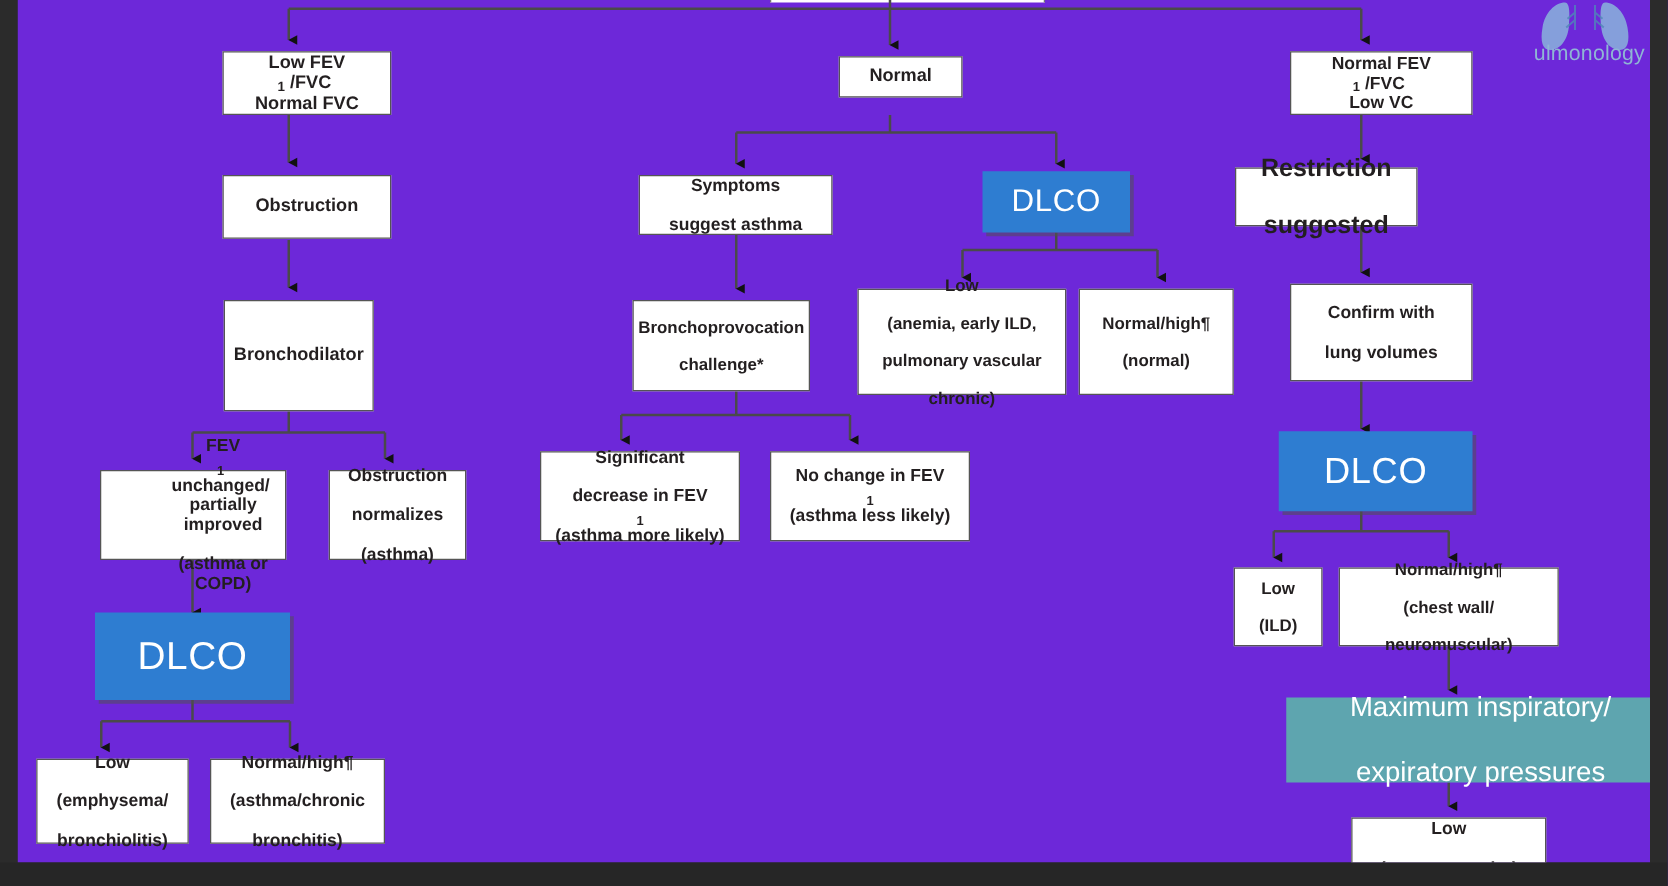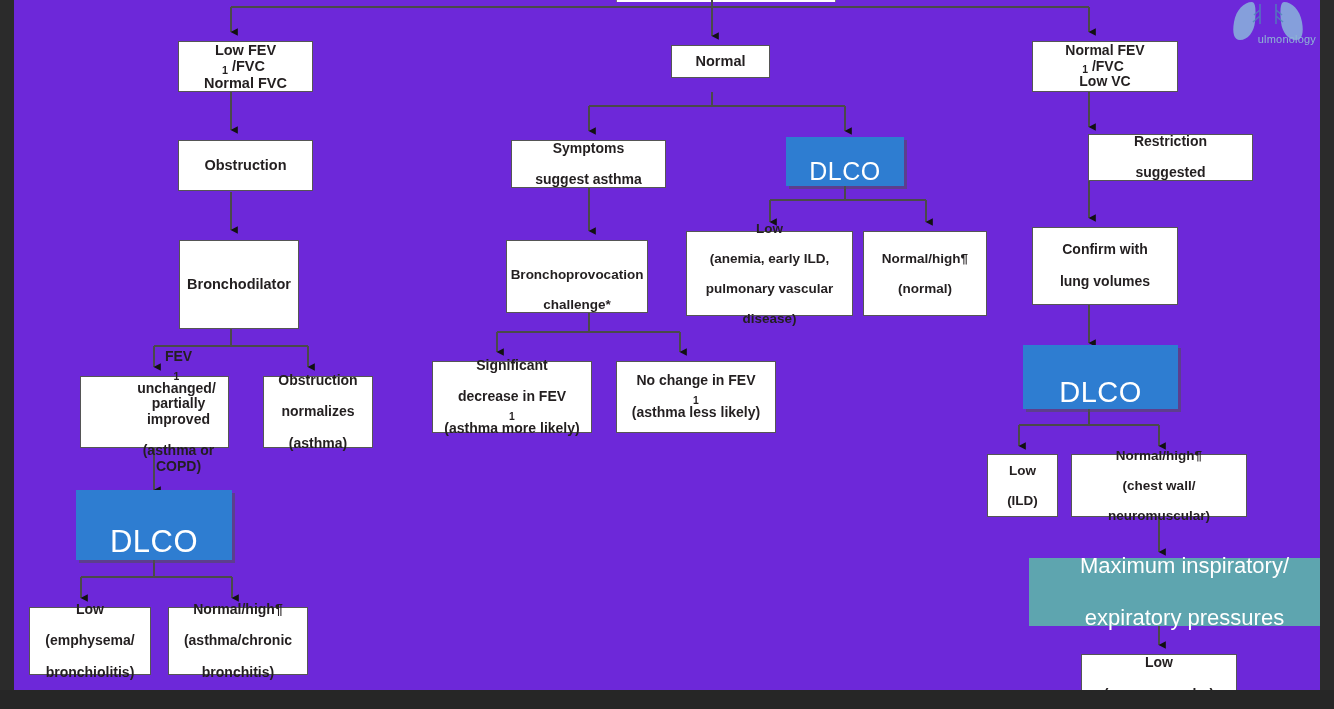--- a/index.html
+++ b/index.html
@@ -2,27 +2,27 @@
 <html><head>
 <meta charset="utf-8">
 <style>
   html,body{margin:0;padding:0;background:#262626;}
   body{font-family:"Liberation Sans",sans-serif;}
   #shot{position:relative;width:1334px;height:709px;background:#262626;overflow:hidden;}
   #canvas{position:absolute;left:14px;top:0;width:1306px;height:690px;background:#6d28d9;overflow:hidden;}
   .node{position:absolute;box-sizing:border-box;display:flex;align-items:center;justify-content:center;text-align:center;}
   .plain{border:1.6px solid #555;background:#fff;color:#231f20;font-weight:700;line-height:1.12;}
   .blue{background:#2e7dd1;color:#fff;font-weight:400;letter-spacing:.5px;
-        box-shadow:3px 3px 0 rgba(80,80,80,.55);align-items:flex-end;}
+        box-shadow:3px 3px 0 rgba(80,80,80,.55);}
   .teal{background:#5ea5af;color:#fff;font-weight:400;line-height:1.18;}
   .node span{display:block;padding:0 4px;}
   sub{font-size:.74em;vertical-align:baseline;position:relative;bottom:-.26em;}
   #edges{position:absolute;left:0;top:0;width:1306px;height:690px;pointer-events:none;}
   #watermark{position:absolute;right:2px;top:0px;width:96px;height:54px;}
-  #wm-text{position:absolute;right:4px;top:33px;font-size:11px;color:#8fb6d4;
+  #wm-text{position:absolute;right:4px;top:33px;font-size:17px;color:#8fb6d4;
            font-family:"Liberation Sans",sans-serif;letter-spacing:.2px;white-space:nowrap;}
   .lung{fill:#8ab4db;opacity:.85;}
   #topbox{position:absolute;left:602px;top:-14px;width:220px;height:16px;
           border:1.6px solid #777;border-bottom:none;background:#fff;box-sizing:border-box;}
   #bottomstrip{position:absolute;left:0;top:690px;width:1334px;height:19px;background:#262626;}
   #leftstrip{position:absolute;left:0;top:0;width:14px;height:709px;background:#2b2b2b;}
   #rightstrip{position:absolute;left:1320px;top:0;width:14px;height:709px;background:#2b2b2b;}
 </style>
 </head>
 <body>
@@ -118,49 +118,49 @@
     </div>
 
     <div class="node plain" style="left:657px;top:45px;width:99px;height:33px;font-size:14.5px;text-align:right;">
       <span>Normal</span>
     </div>
 
     <div class="node plain" style="left:497px;top:140px;width:155px;height:48px;font-size:14px;">
       <span><span>Symptoms</span><br><span>suggest asthma</span></span>
     </div>
 
-    <div class="node plain" style="left:492px;top:240px;width:142px;height:73px;font-size:13.5px;align-items:flex-end;">
+    <div class="node plain" style="left:492px;top:240px;width:142px;height:73px;font-size:13.5px;">
       <span><span>Bronchoprovocation</span><br><span>challenge*</span></span>
     </div>
 
     <div class="node plain" style="left:402px;top:361px;width:160px;height:72px;font-size:14px;margin-left:16px;">
       <span><span>Significant</span><br><span>decrease in FEV</span><sub>1</sub><br><span>(asthma more likely)</span></span>
     </div>
 
     <div class="node plain" style="left:586px;top:361px;width:160px;height:72px;font-size:14px;margin-left:16px;">
       <span><span>No change in FEV</span><sub>1</sub><br><span>(asthma less likely)</span></span>
     </div>
 
     <div class="node blue" style="left:772px;top:137px;width:118px;height:49px;font-size:25px;">
       <span>DLCO</span>
     </div>
 
     <div class="node plain" style="left:672px;top:231px;width:167px;height:85px;font-size:13.5px;">
-      <span><span>Low</span><br><span>(anemia, early ILD,</span><br><span>pulmonary vascular</span><br><span>disease)</span></span>
+      <span><span>Low</span><br><span>(anemia, early ILD,</span><br><span>pulmonary vascular</span><br><span>chronic)</span></span>
     </div>
 
     <div class="node plain" style="left:849px;top:231px;width:124px;height:85px;font-size:13.5px;">
       <span><span>Normal/high¶</span><br><span>(normal)</span></span>
     </div>
 
     <div class="node plain" style="left:1018px;top:41px;width:146px;height:51px;font-size:14px;">
       <span><span>Normal FEV</span><sub>1</sub><span style="display:inline">/FVC</span><br><span>Low VC</span></span>
     </div>
 
-    <div class="node plain" style="left:1074px;top:134px;width:165px;height:47px;font-size:14px;">
+    <div class="node plain" style="left:974px;top:134px;width:146px;height:47px;font-size:20px;">
       <span><span>Restriction</span><br><span>suggested</span></span>
     </div>
 
     <div class="node plain" style="left:1018px;top:227px;width:146px;height:78px;font-size:14px;">
       <span><span>Confirm with</span><br><span>lung volumes</span></span>
     </div>
 
     <div class="node blue" style="left:1009px;top:345px;width:155px;height:64px;font-size:29px;">
       <span>DLCO</span>
     </div>

